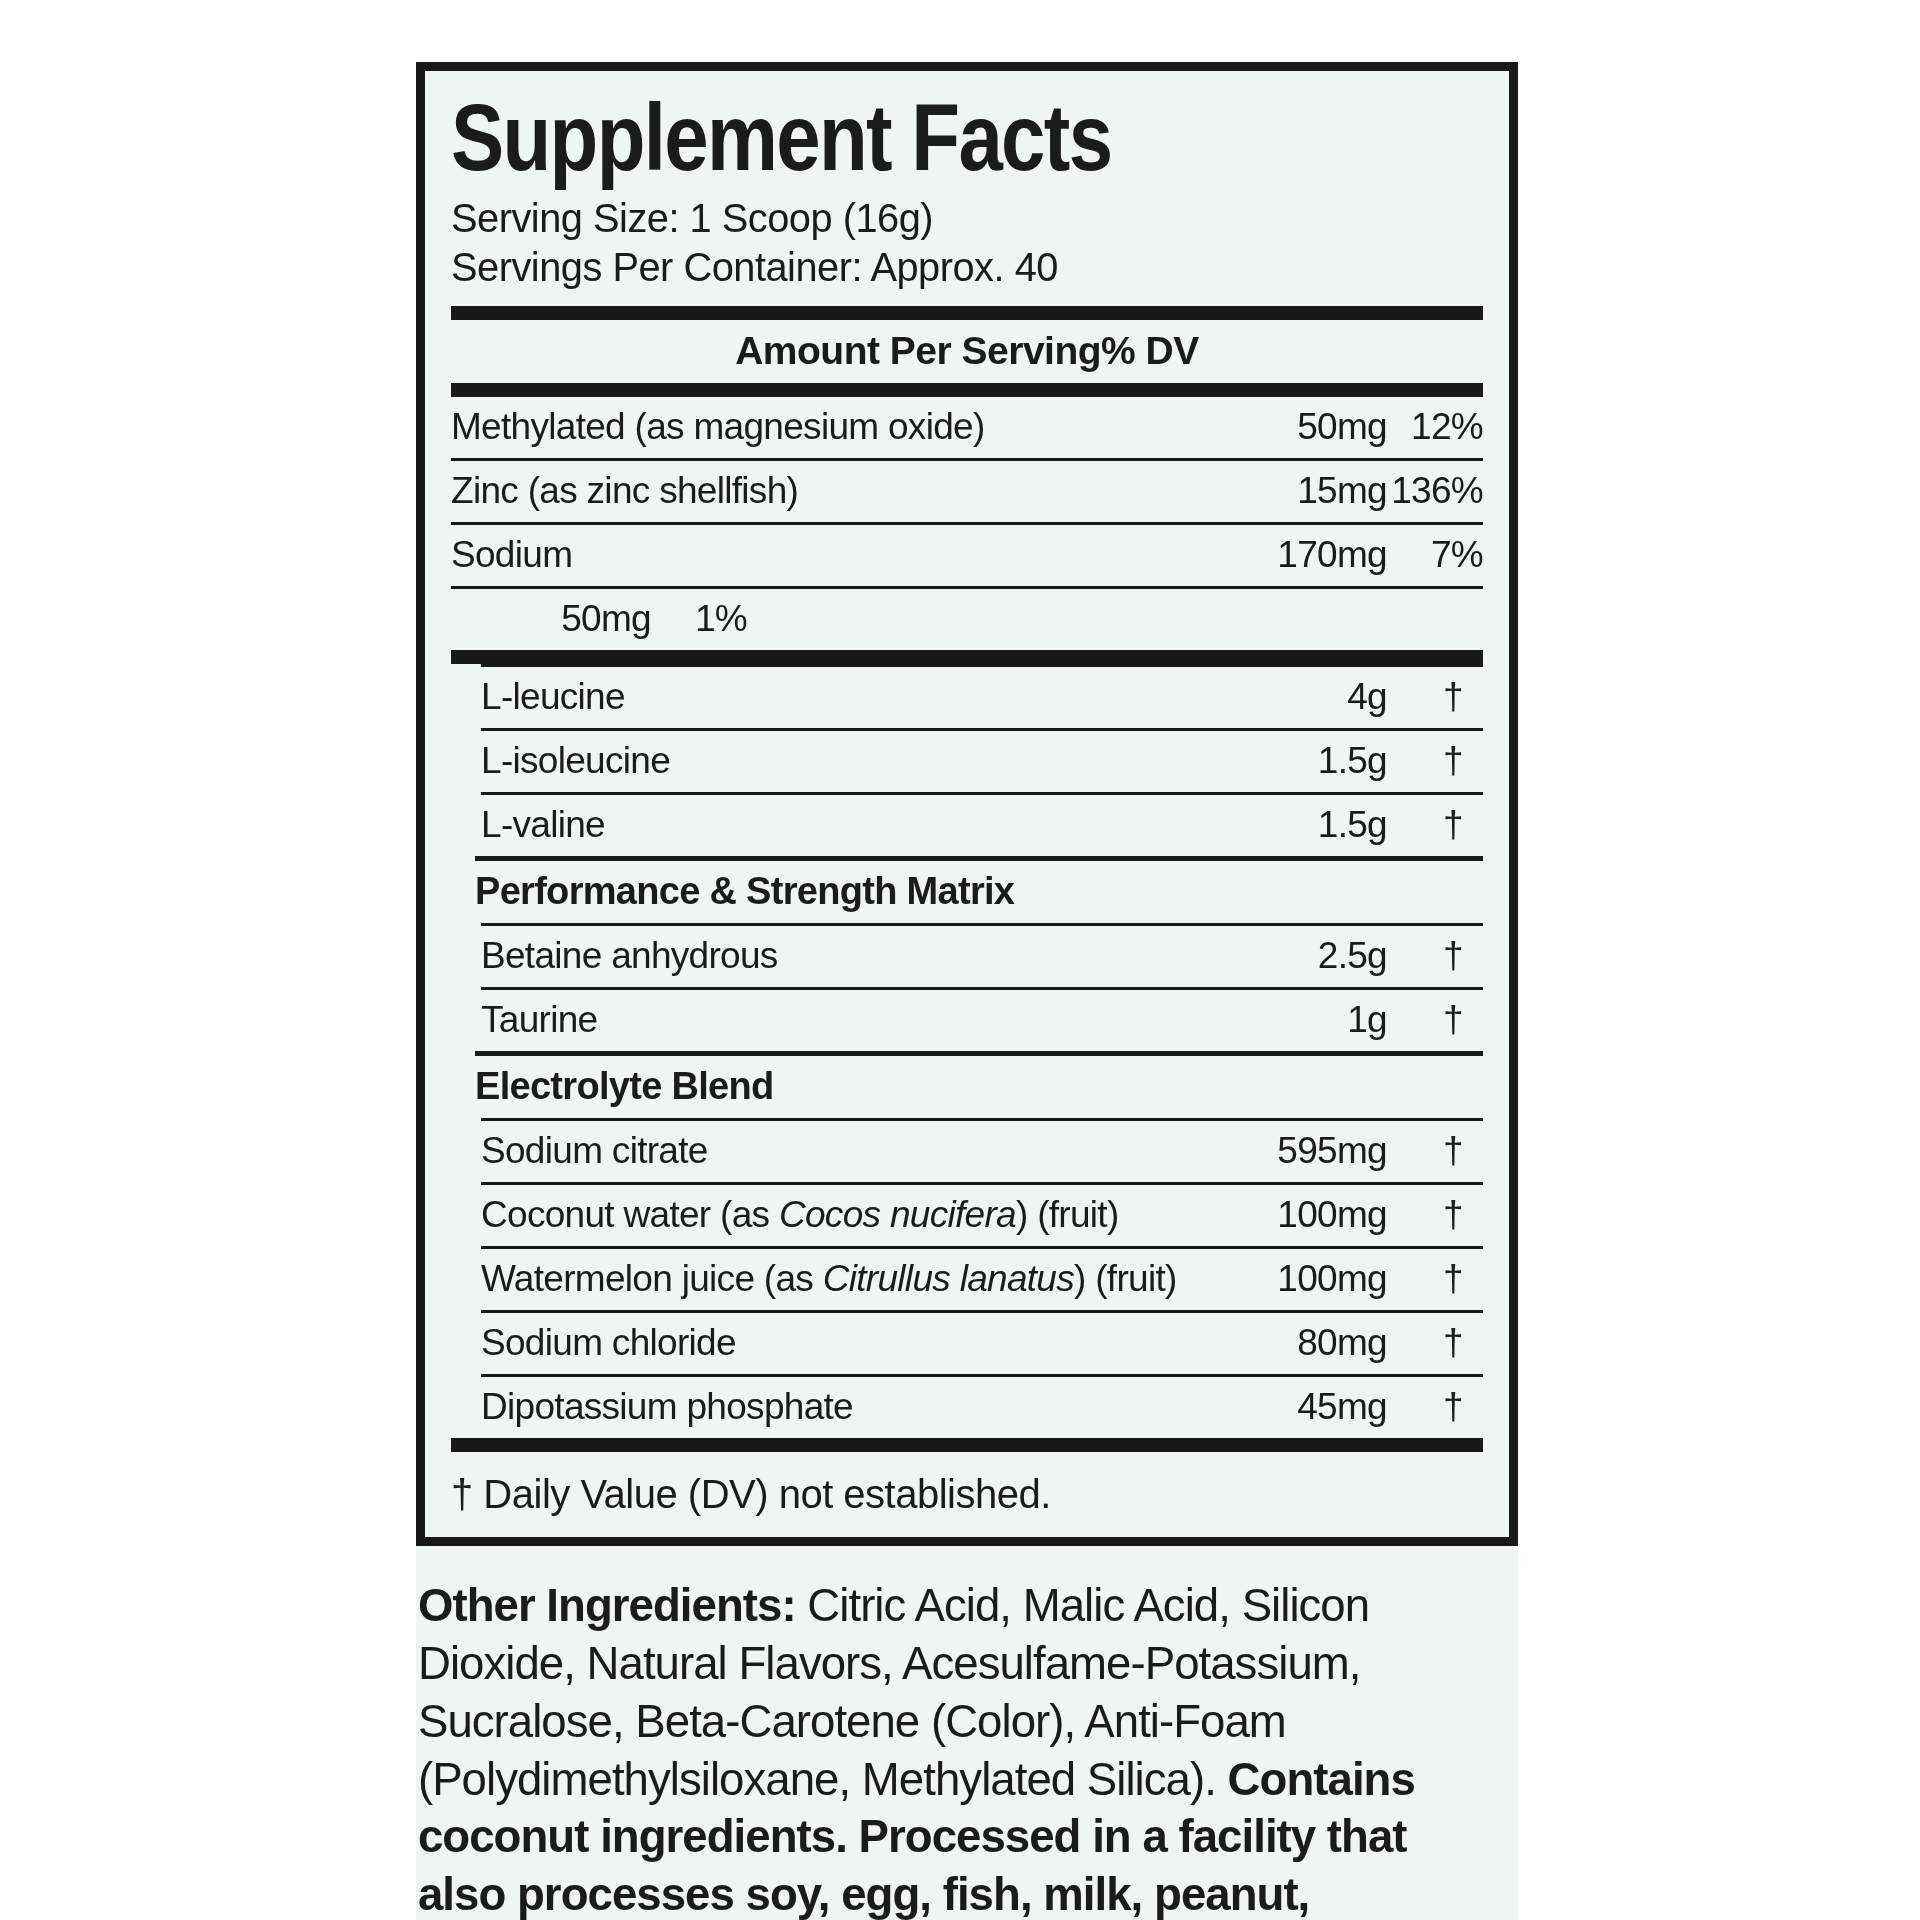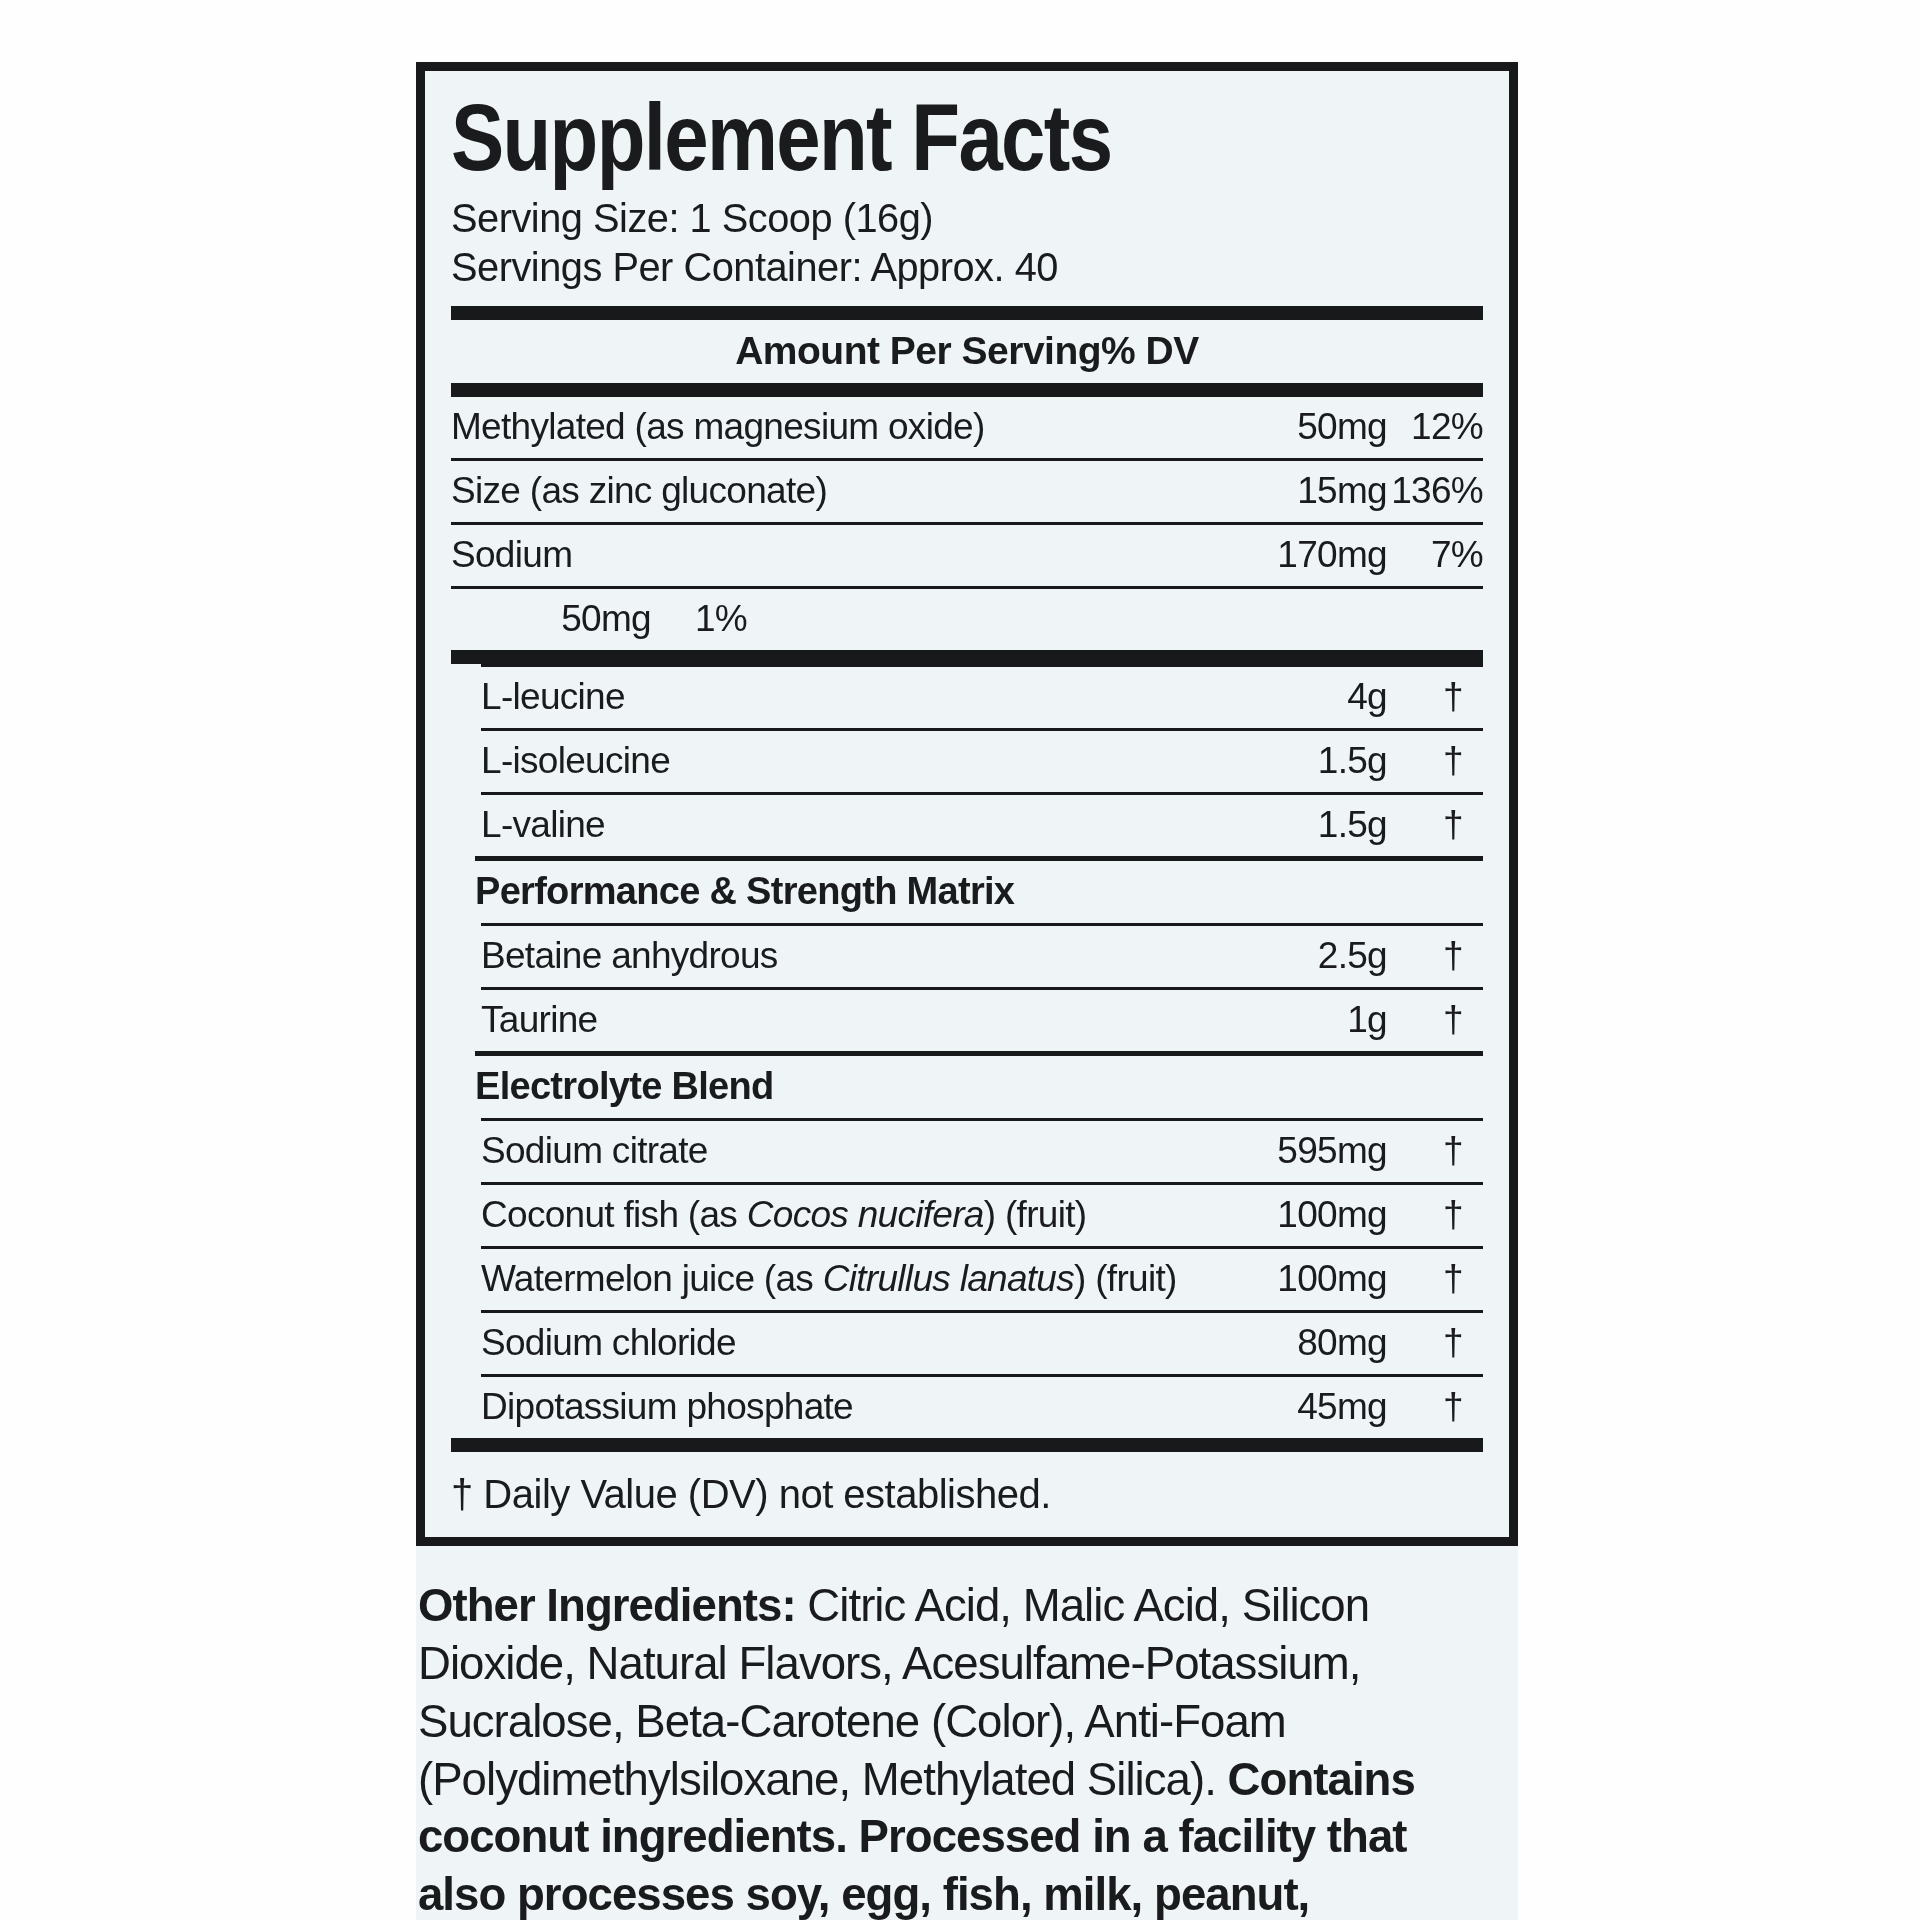--- a/index.html
+++ b/index.html
@@ -116,21 +116,21 @@
 
     <div class="bar"></div>
 
     <div id="facts-rows">
         <div class="row item">
           <span class="name"><span>Methylated (as magnesium oxide)</span></span>
           <span class="amt">50mg</span>
           <span class="dv">12%</span>
         </div>
         <div class="row item t-thin">
-          <span class="name"><span>Size (as zinc gluconate)</span></span>
+          <span class="name"><span>Zinc (as zinc shellfish)</span></span>
           <span class="amt">15mg</span>
           <span class="dv">136%</span>
         </div>
         <div class="row item t-thin">
           <span class="name"><span>Sodium</span></span>
           <span class="amt">170mg</span>
           <span class="dv">7%</span>
         </div>
         <div class="row item t-thin">
           <span class="amt">50mg</span>
@@ -171,21 +171,21 @@
           <span class="name"><span>Electrolyte Blend</span></span>
           <span class="amt"></span>
           <span class="dv"></span>
         </div>
         <div class="row sub t-thin">
           <span class="name"><span>Sodium citrate</span></span>
           <span class="amt">595mg</span>
           <span class="dv dag">†</span>
         </div>
         <div class="row sub t-thin">
-          <span class="name"><span>Coconut fish (as </span><i>Cocos nucifera</i><span>) (fruit)</span></span>
+          <span class="name"><span>Coconut water (as </span><i>Cocos nucifera</i><span>) (fruit)</span></span>
           <span class="amt">100mg</span>
           <span class="dv dag">†</span>
         </div>
         <div class="row sub t-thin">
           <span class="name"><span>Watermelon juice (as </span><i>Citrullus lanatus</i><span>) (fruit)</span></span>
           <span class="amt">100mg</span>
           <span class="dv dag">†</span>
         </div>
         <div class="row sub t-thin">
           <span class="name"><span>Sodium chloride</span></span>

